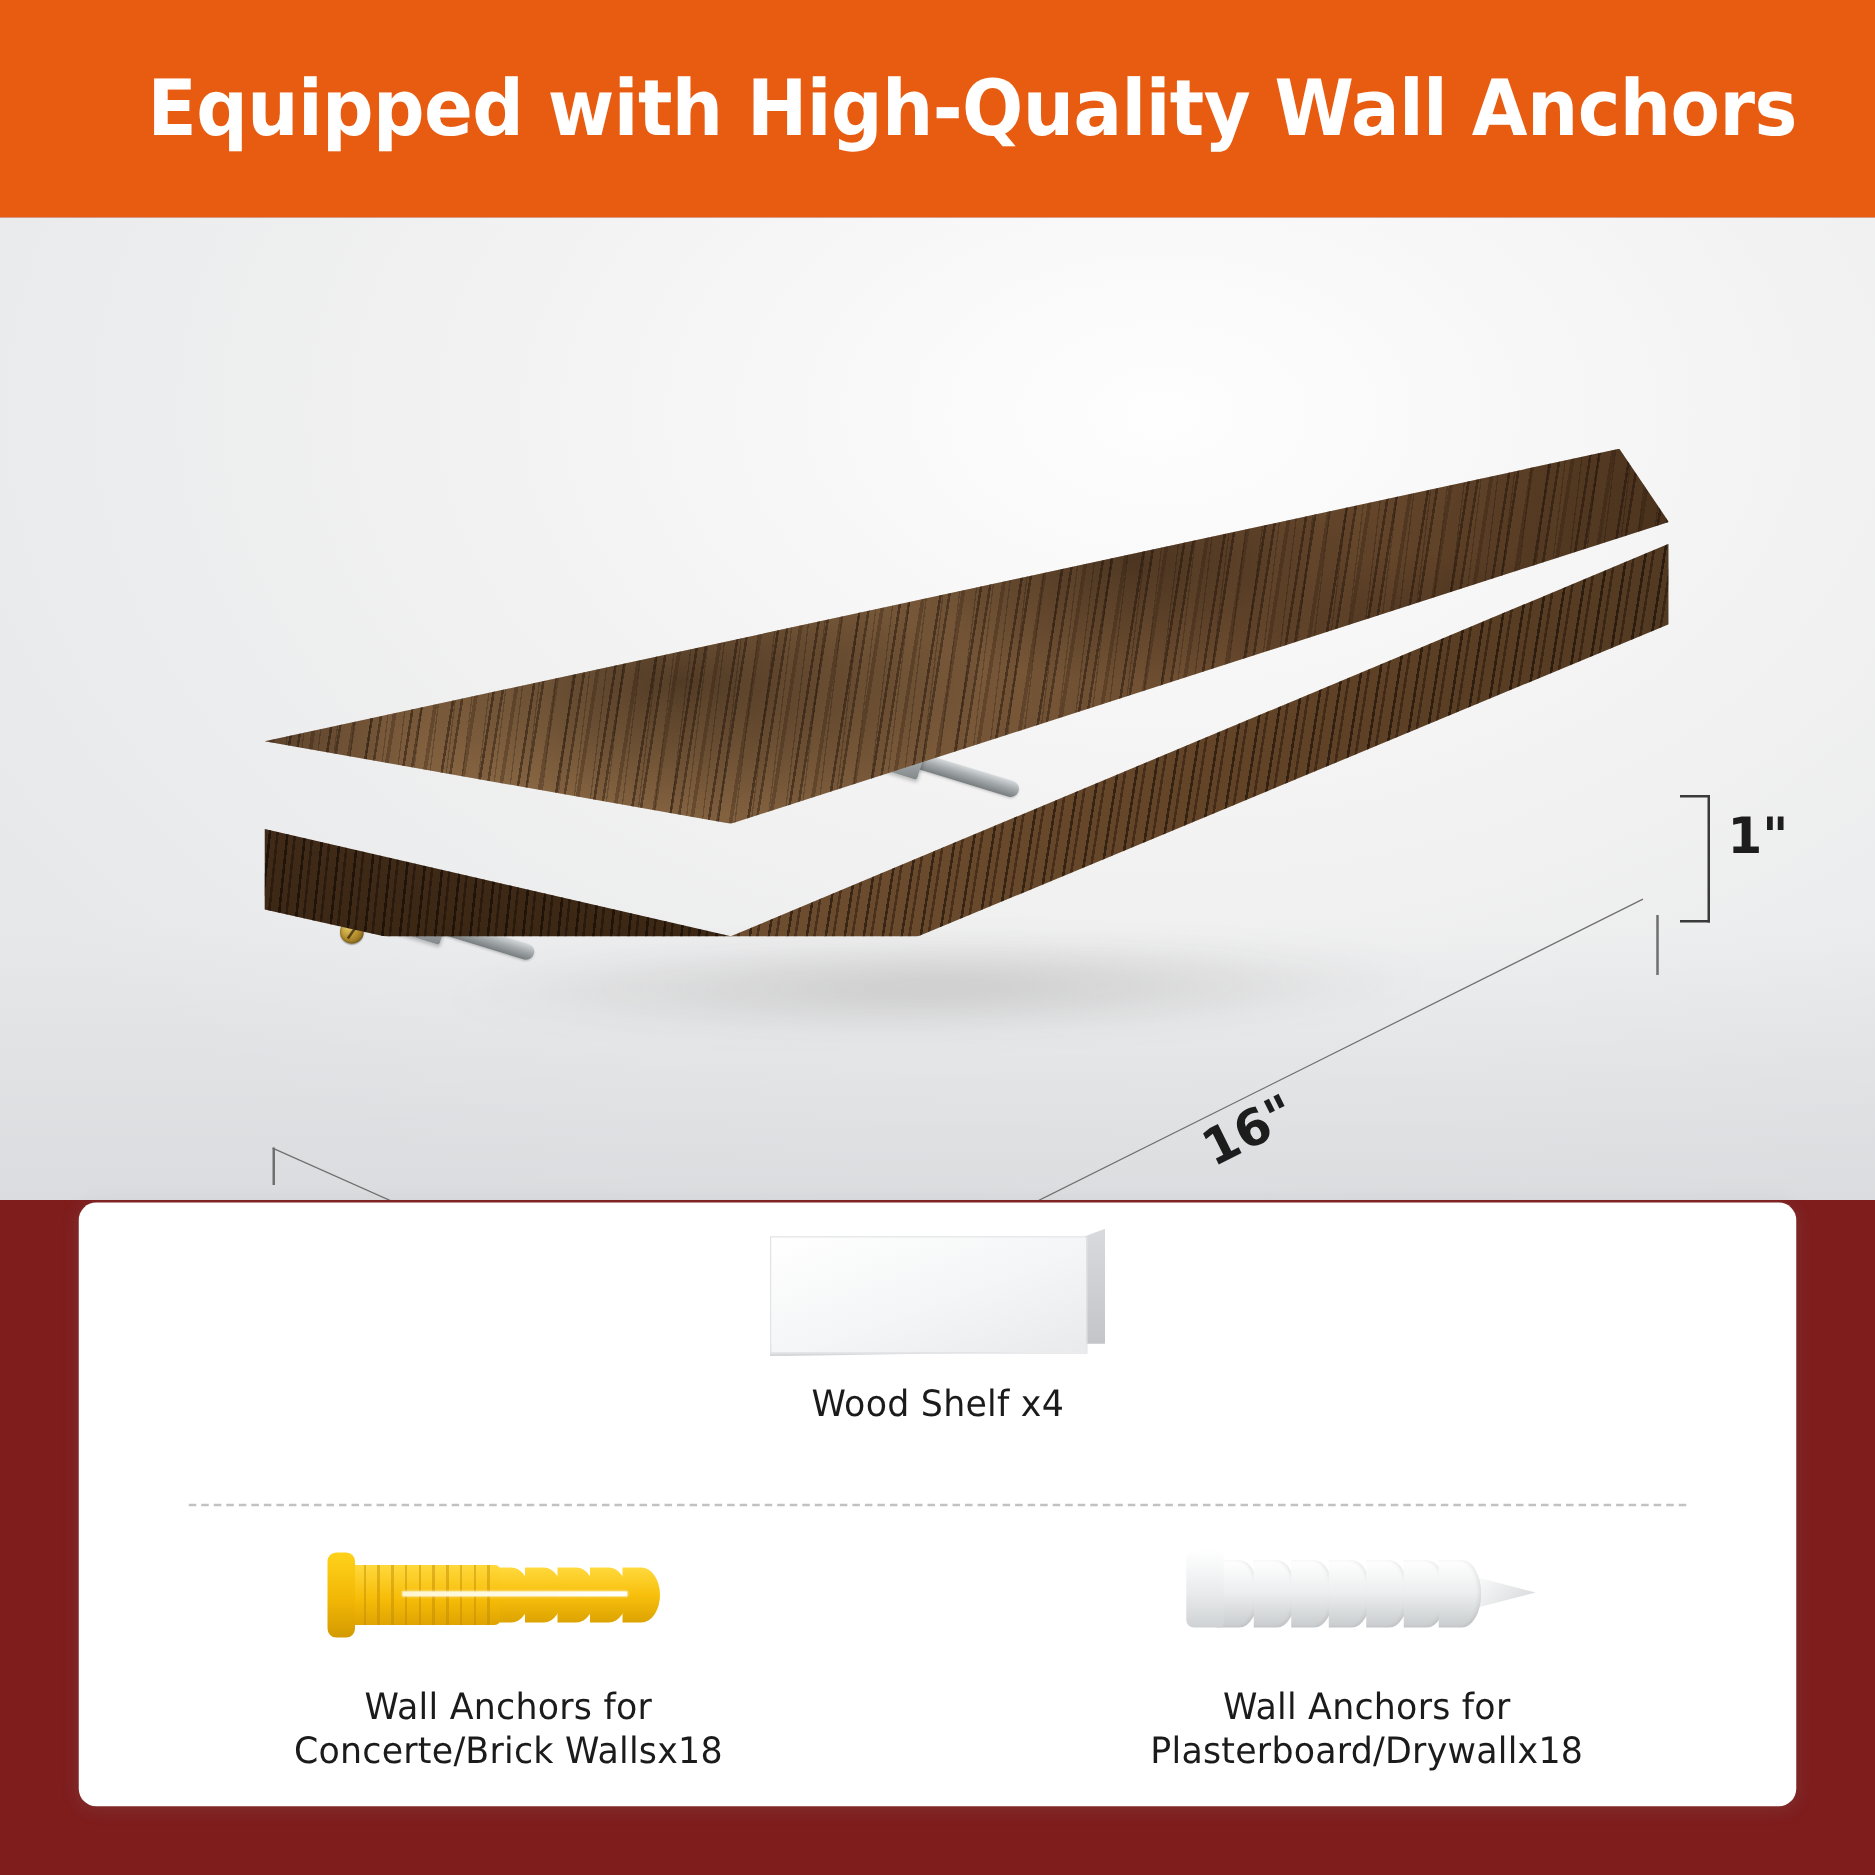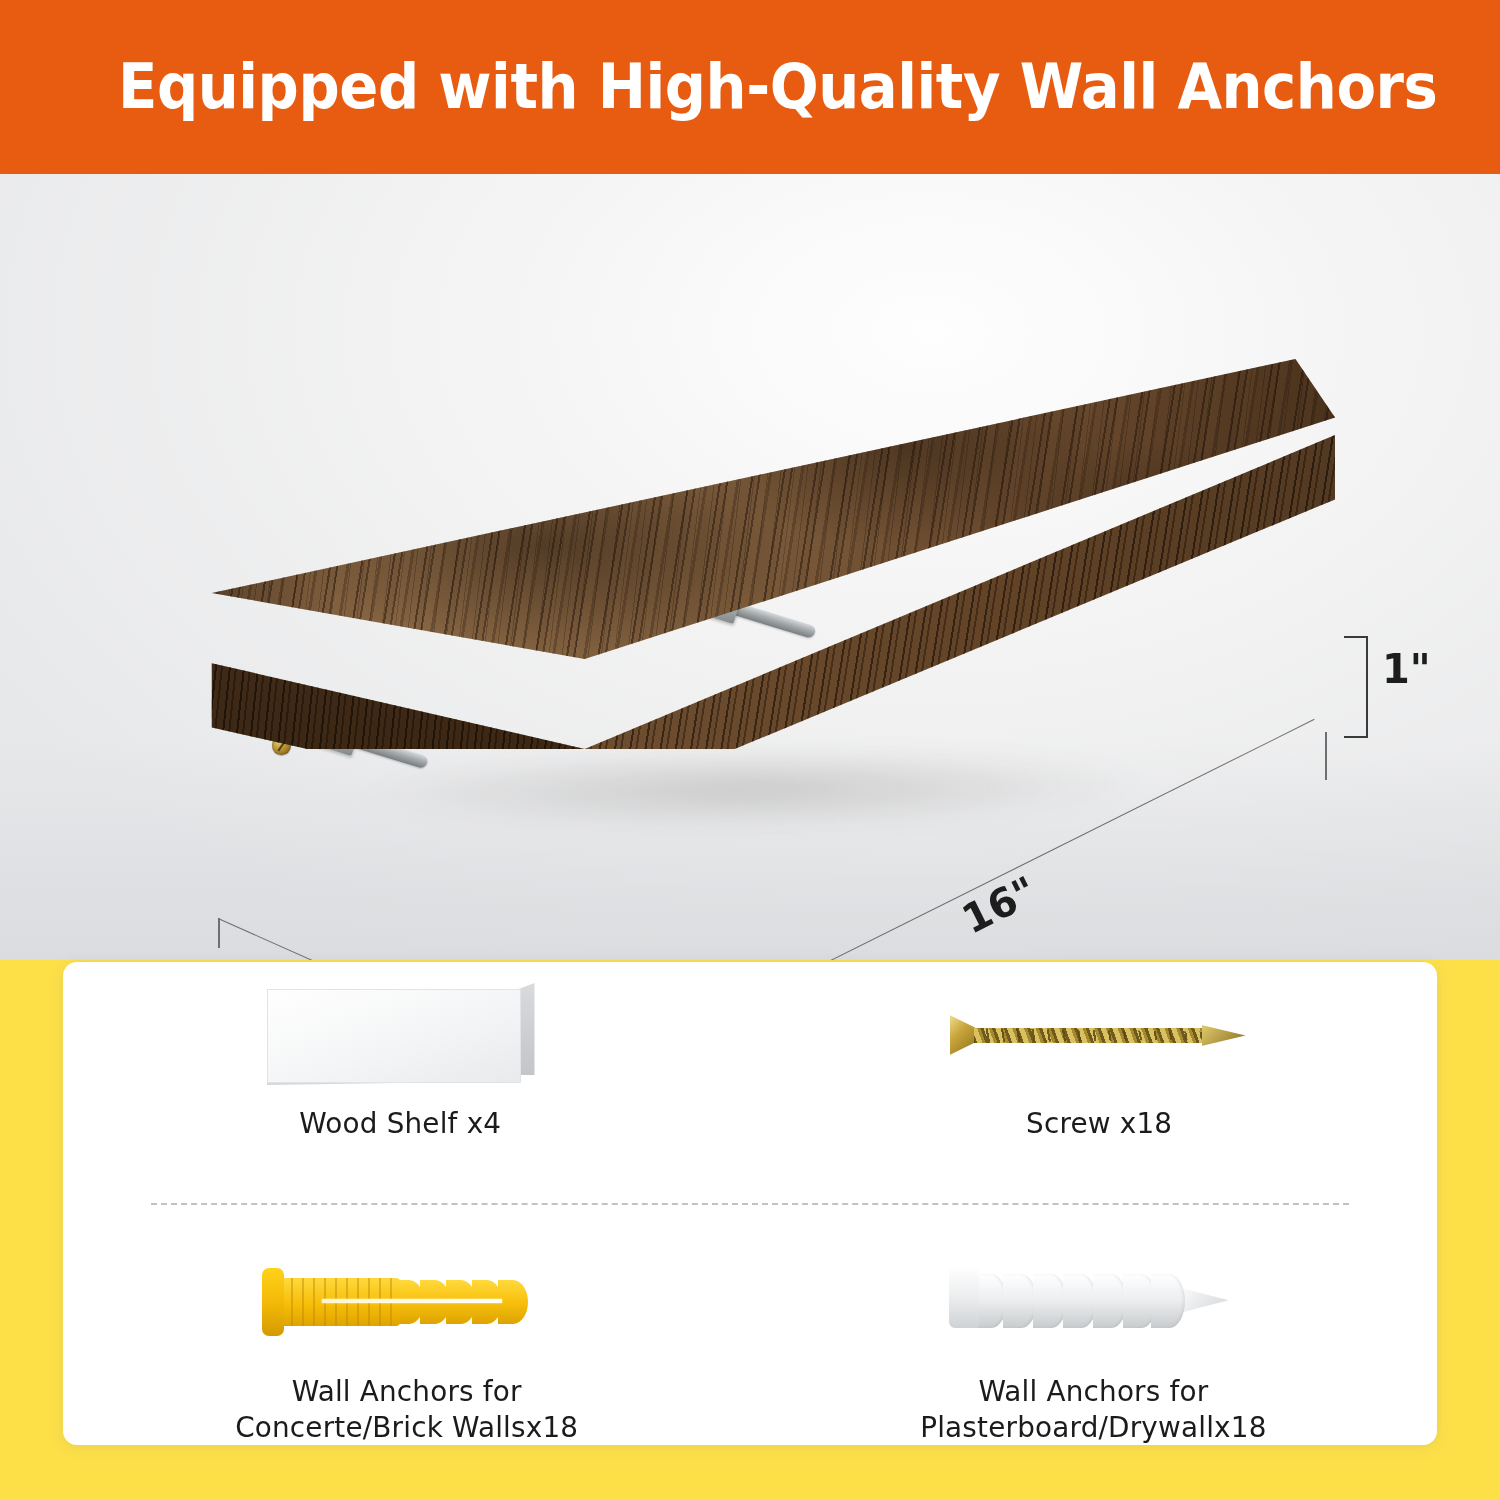--- a/index.html
+++ b/index.html
@@ -1,21 +1,21 @@
 <!DOCTYPE html>
 <html><head>
 <meta charset="utf-8">
 <style>
   html,body{margin:0;padding:0;}
   body{
     width:1500px;height:1500px;overflow:hidden;
     font-family:"Liberation Sans", sans-serif;
     background:#ffffff;
   }
-  .page{position:relative;width:1500px;height:1500px;overflow:hidden;background:#fde047;}
+  .page{position:relative;width:1500px;height:1500px;overflow:hidden;background:#7f1d1d;}
 
   
   .banner{
     position:absolute;left:0;top:0;width:1500px;height:174px;
     background:#e85c12;
     display:flex;align-items:center;
   }
   .banner-title{
     margin-left:118px;
     color:#ffffff;
@@ -154,21 +154,21 @@
   .panel{
     position:absolute;left:63px;top:962px;width:1374px;height:483px;
     background:#ffffff;border-radius:14px;
     box-shadow:0 2px 14px rgba(140,140,145,0.18);
   }
   .panel-row{
     position:absolute;left:0;width:1374px;height:calc(50% - 1px);
     display:flex;
   }
   .panel-row.r1{top:0;height:241px;gap:24px;}
-  .panel-row.r2{top:242px;height:241px;align-items:flex-end;}
+  .panel-row.r2{top:242px;height:241px;}
   .divider{
     position:absolute;left:88px;top:241px;width:1198px;height:0;
     border-top:2px dashed #c2c2c2;
   }
   .cell{
     flex:1;display:flex;flex-direction:column;
     align-items:center;justify-content:flex-start;
     padding-top:14px;
   }
   .cell .art{
@@ -392,31 +392,20 @@
           <div class="art-shelf">
             <div class="btm"></div>
             <div class="edge"></div>
             <div class="face"></div>
           </div>
         </div>
         <div class="caption">Wood Shelf x4</div>
       </div>
 
 
-      <div class="cell">
-        <div class="art">
-          <div class="art-screw">
-            <div class="head"></div>
-            <div class="shank"></div>
-            <div class="thread"></div>
-            <div class="tip"></div>
-          </div>
-        </div>
-        <div class="caption">Screw x18</div>
-      </div>
     </div>
 
     <div class="panel-row r2">
 
       <div class="cell">
         <div class="art">
           <div class="art-anchor-y">
             <div class="ribs">
               <span style="left:0px;"></span>
               <span style="left:26px;"></span>

